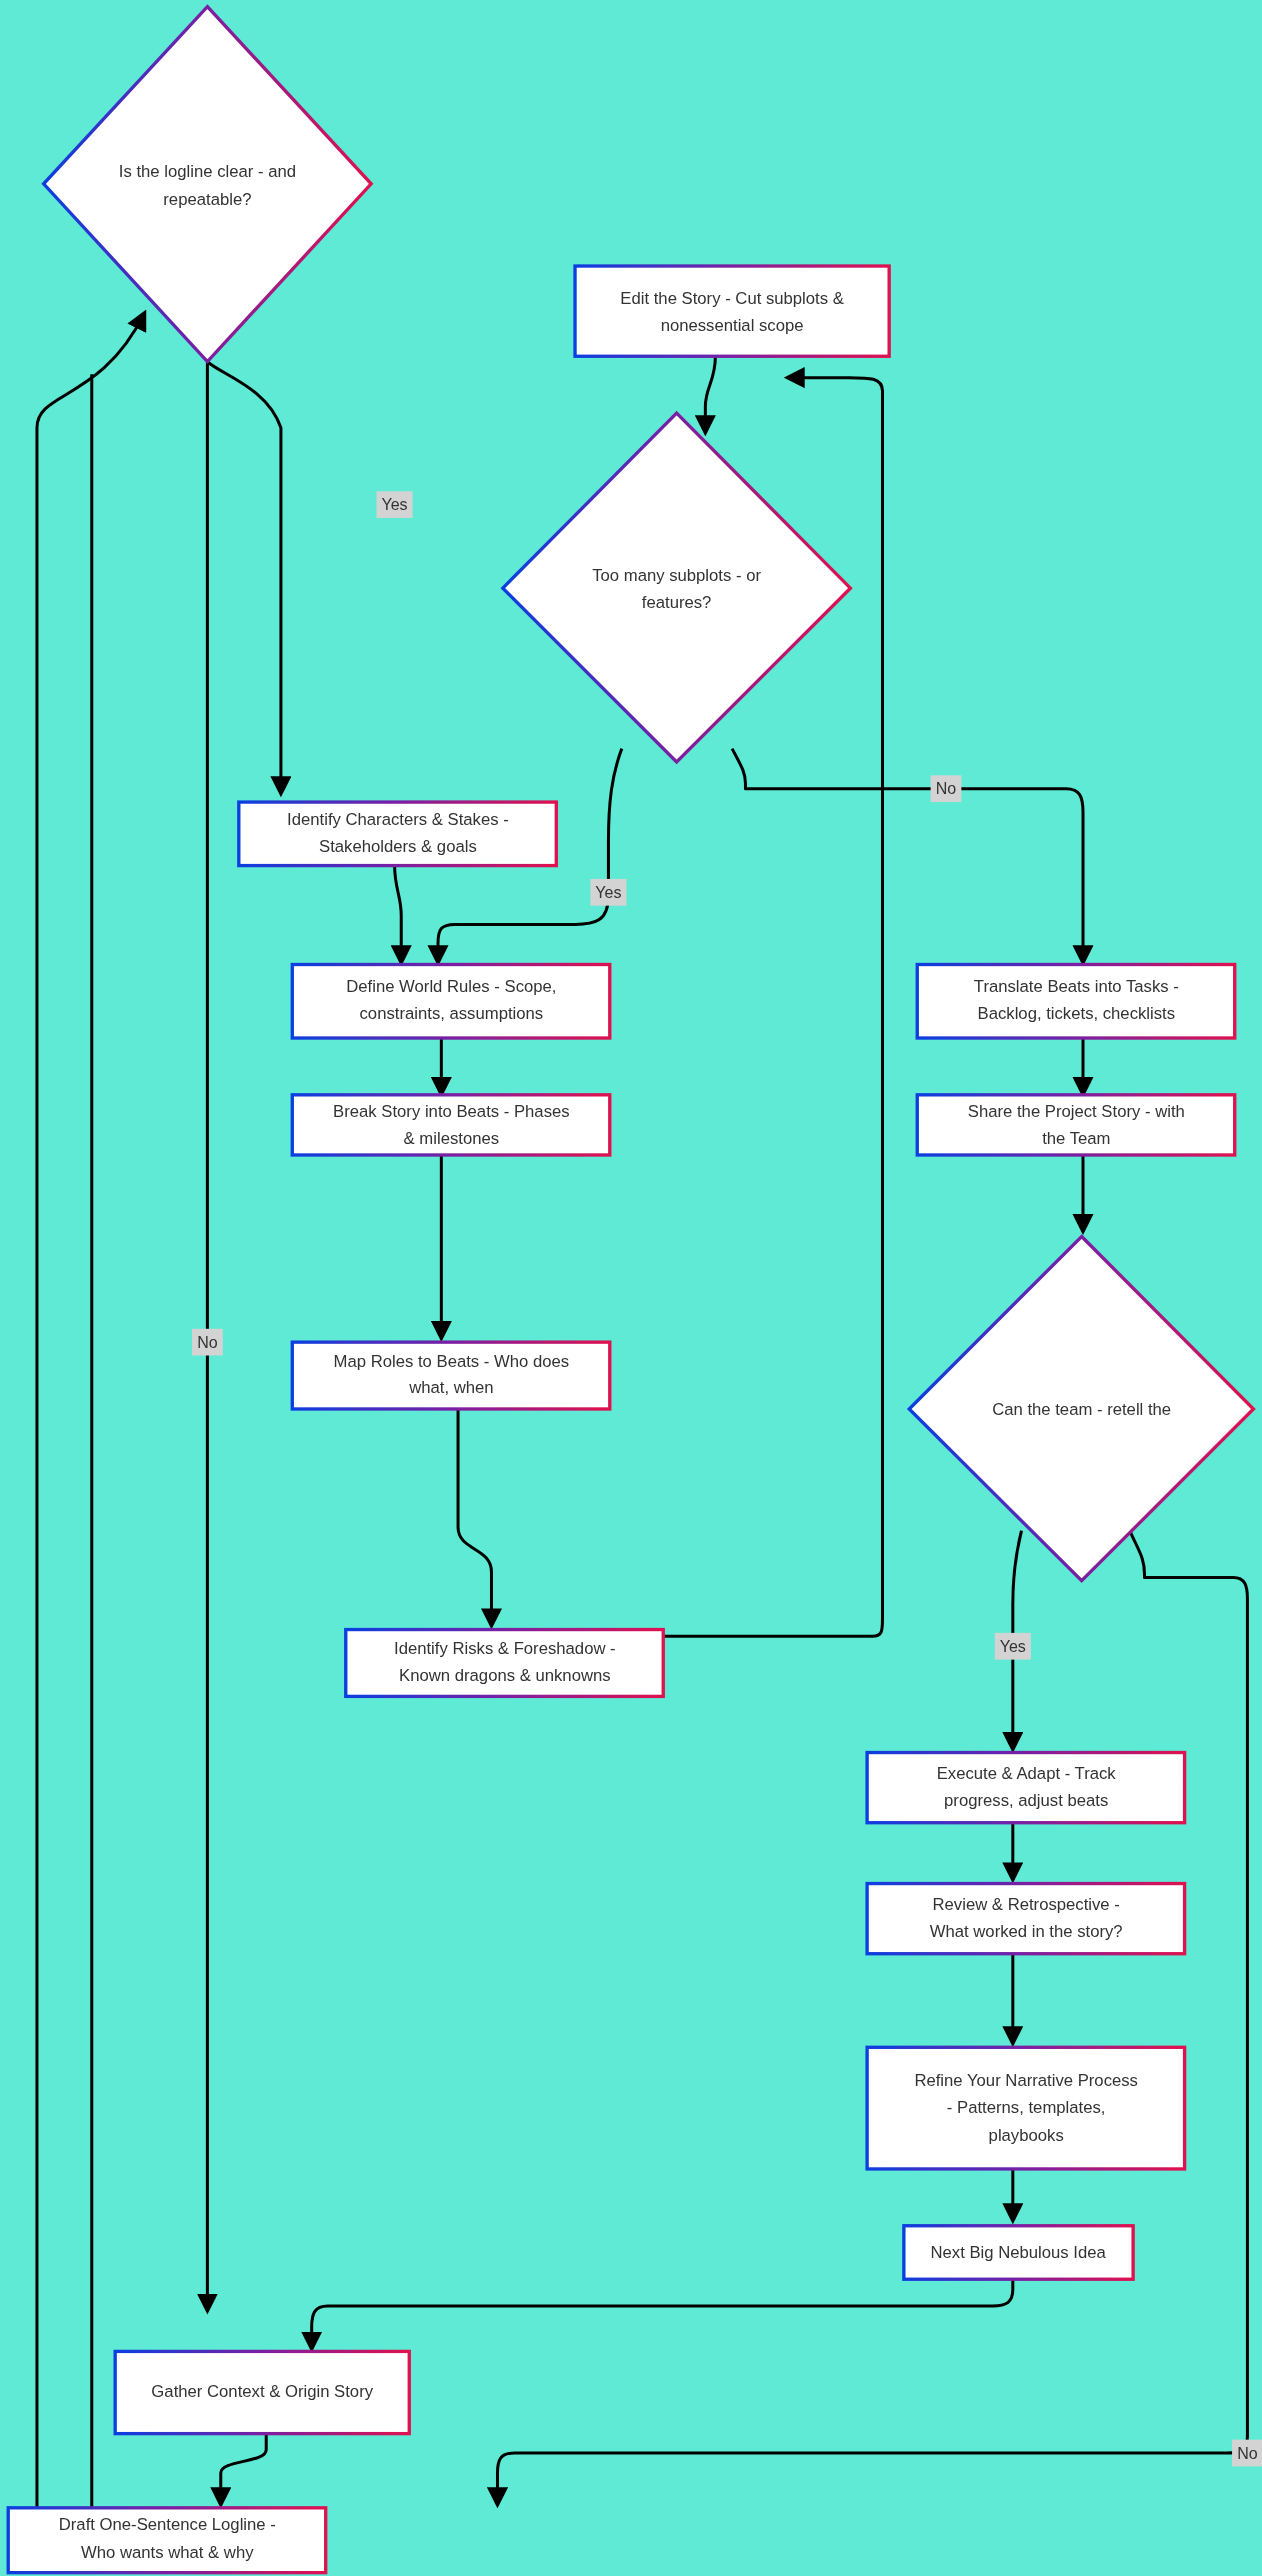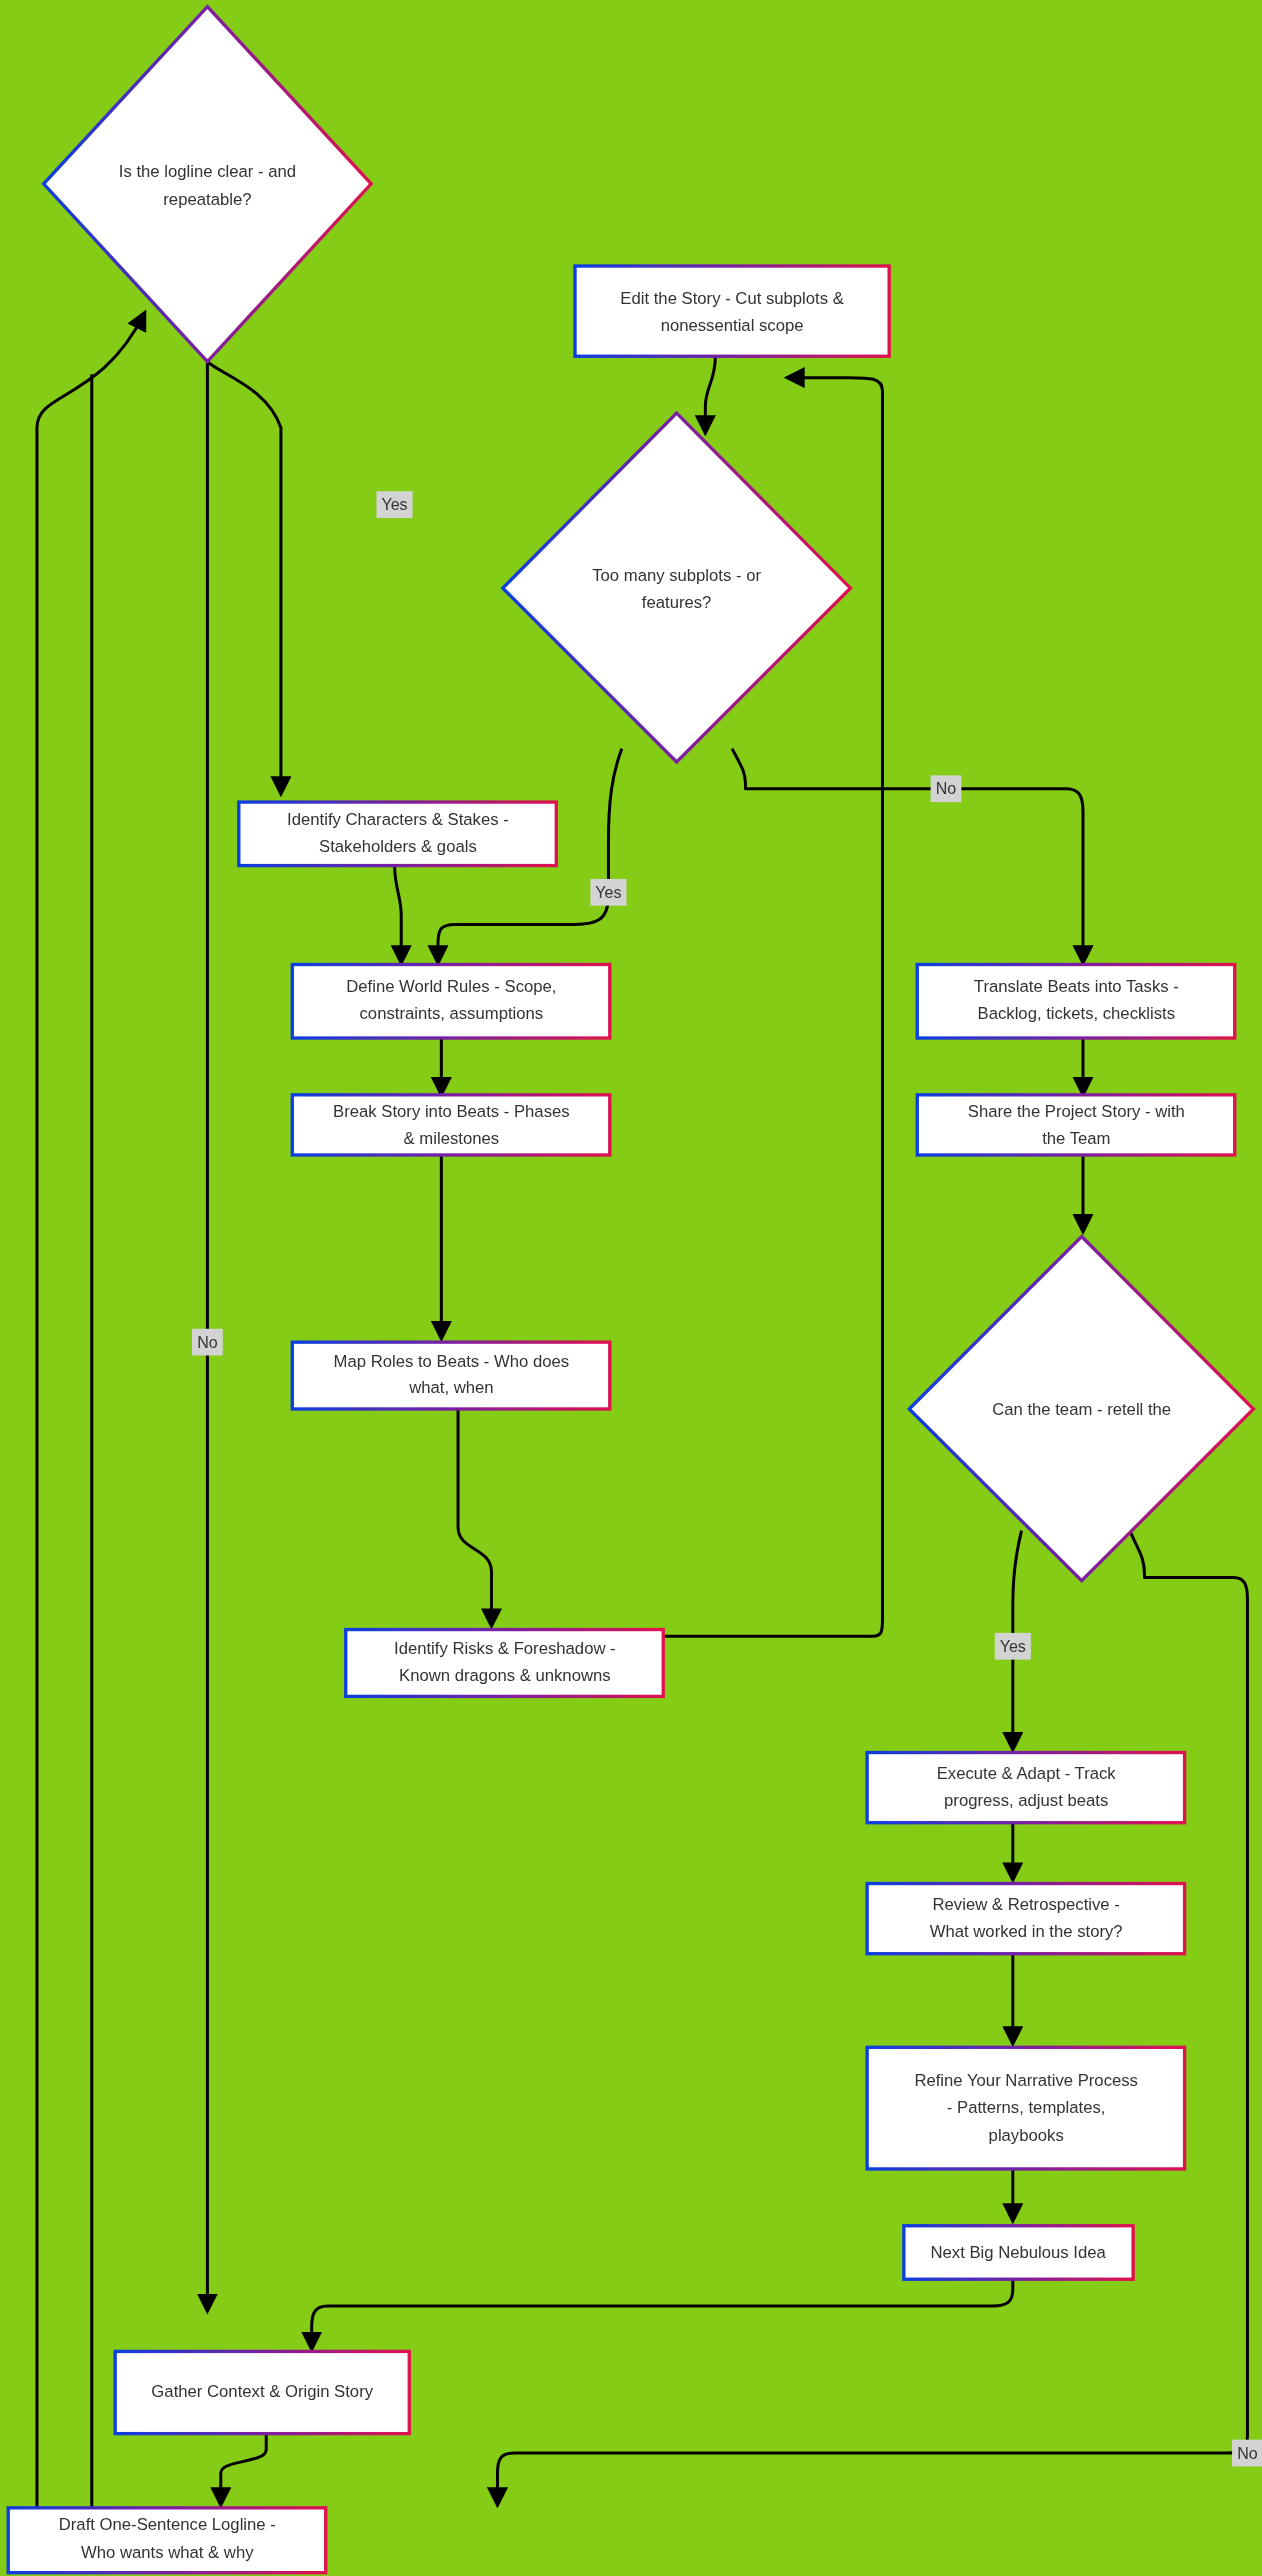--- a/index.html
+++ b/index.html
@@ -11,21 +11,21 @@
   body {
     width: 1263px;
     height: 2576px;
     font-family: "Liberation Sans", sans-serif;
     overflow: hidden;
   }
   #flow-root {
     position: relative;
     width: 1263px;
     height: 2576px;
-    background: #84cc16;
+    background: #5eead4;
   }
   svg#flow-svg {
     position: absolute;
     top: 0;
     left: 0;
     width: 1263px;
     height: 2576px;
     display: block;
   }
   .node-text {

